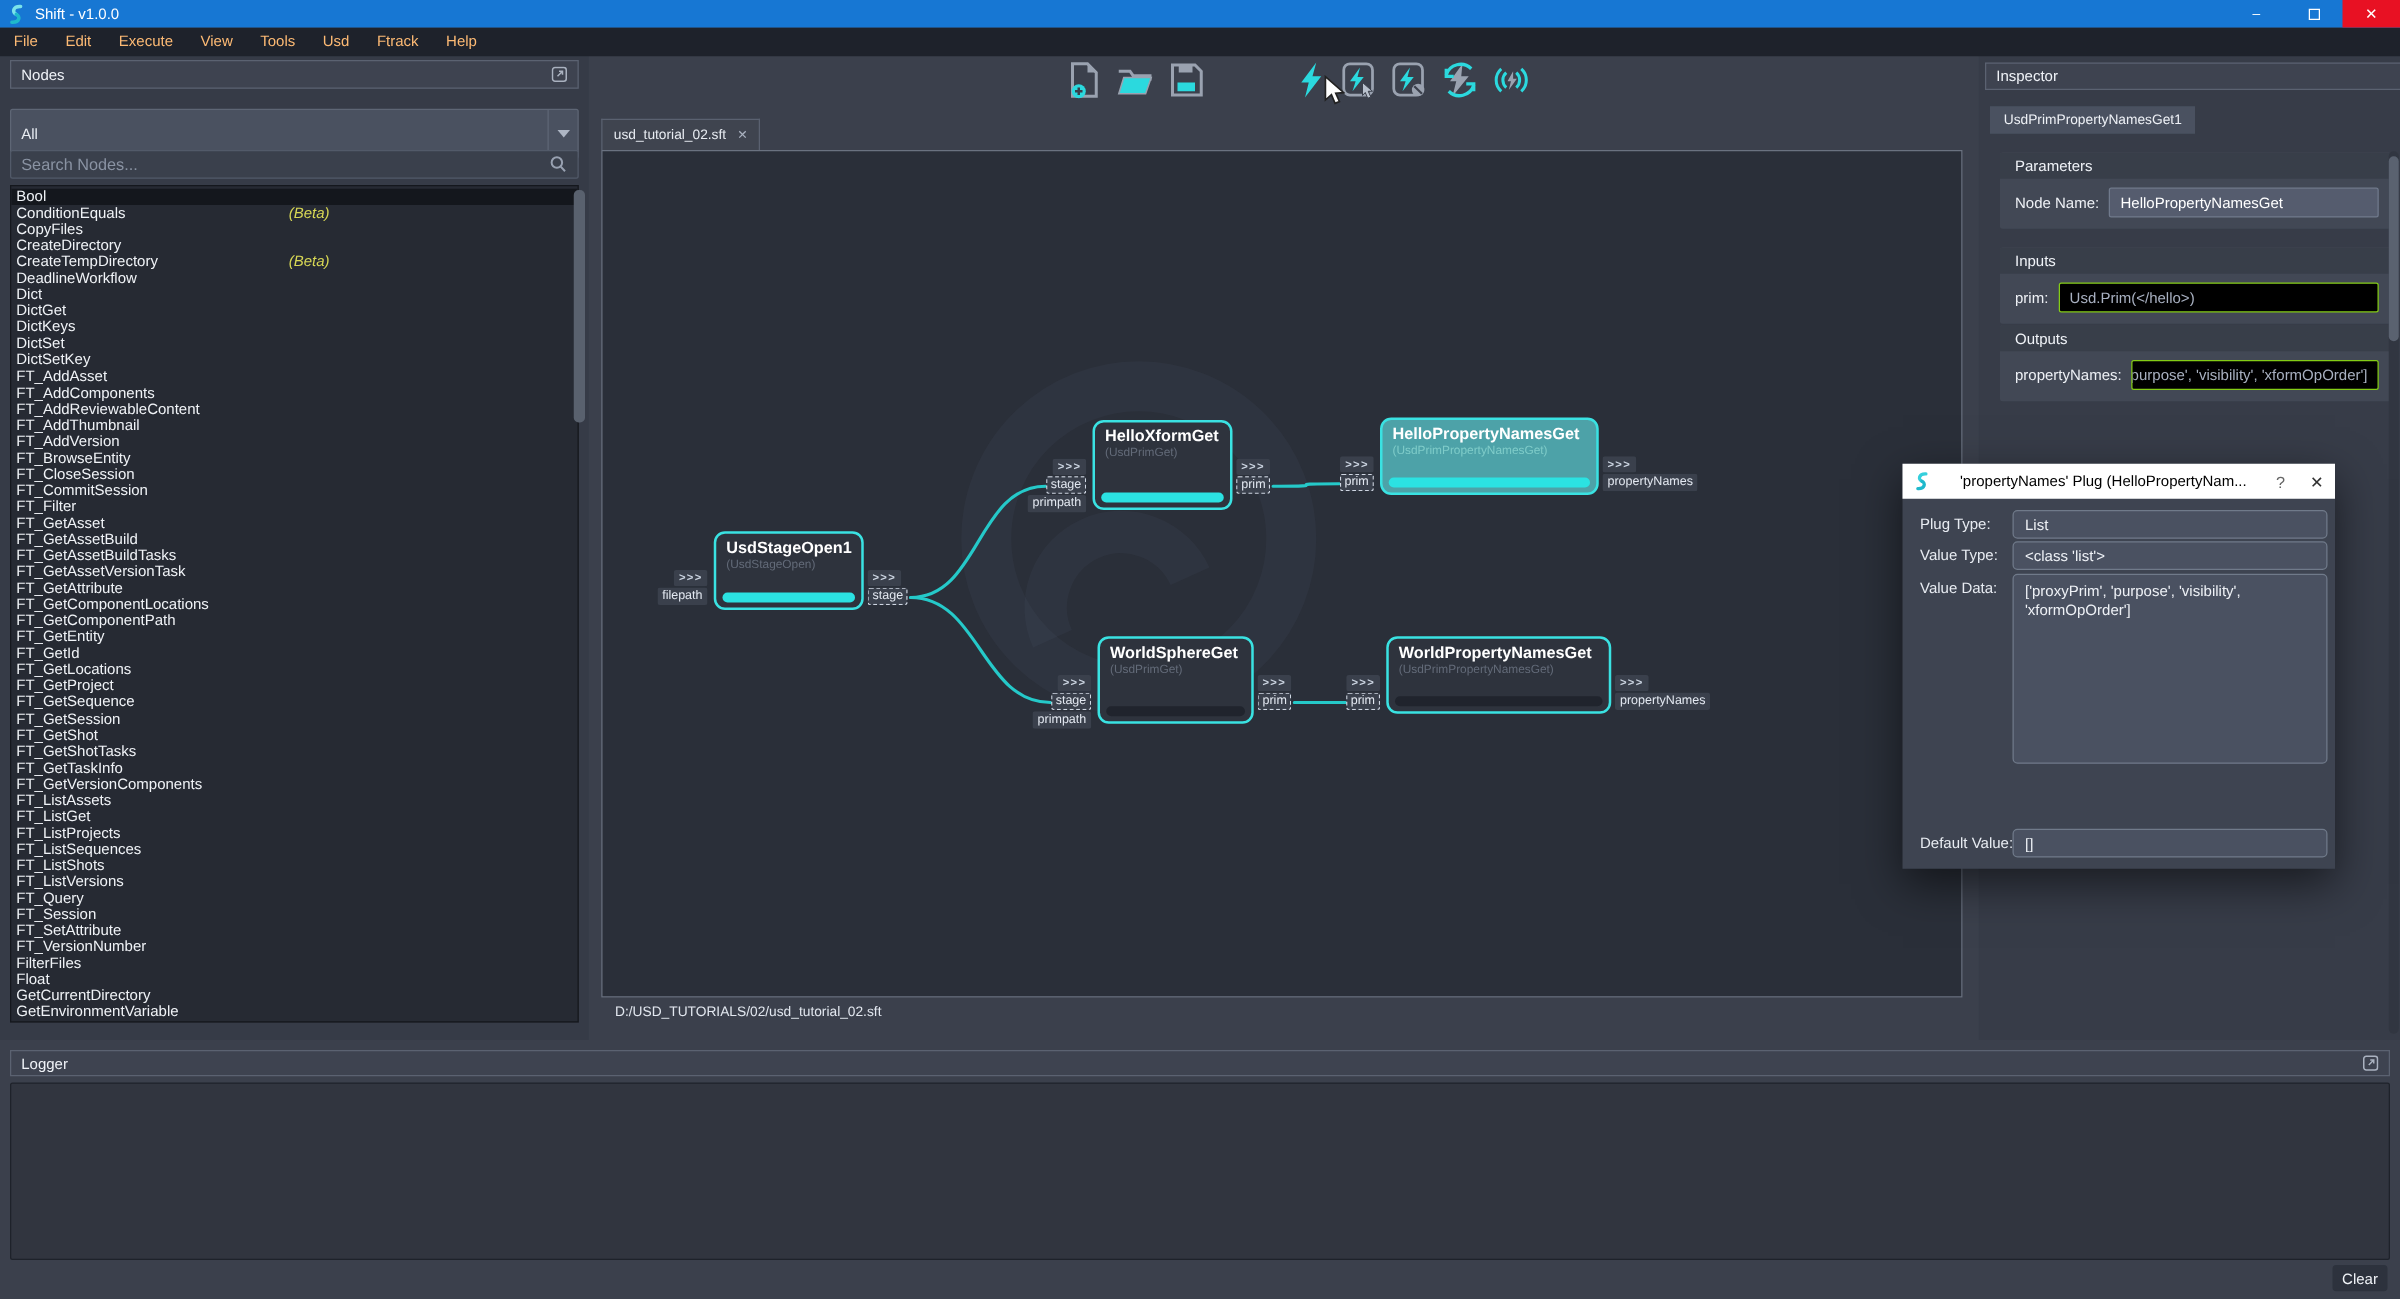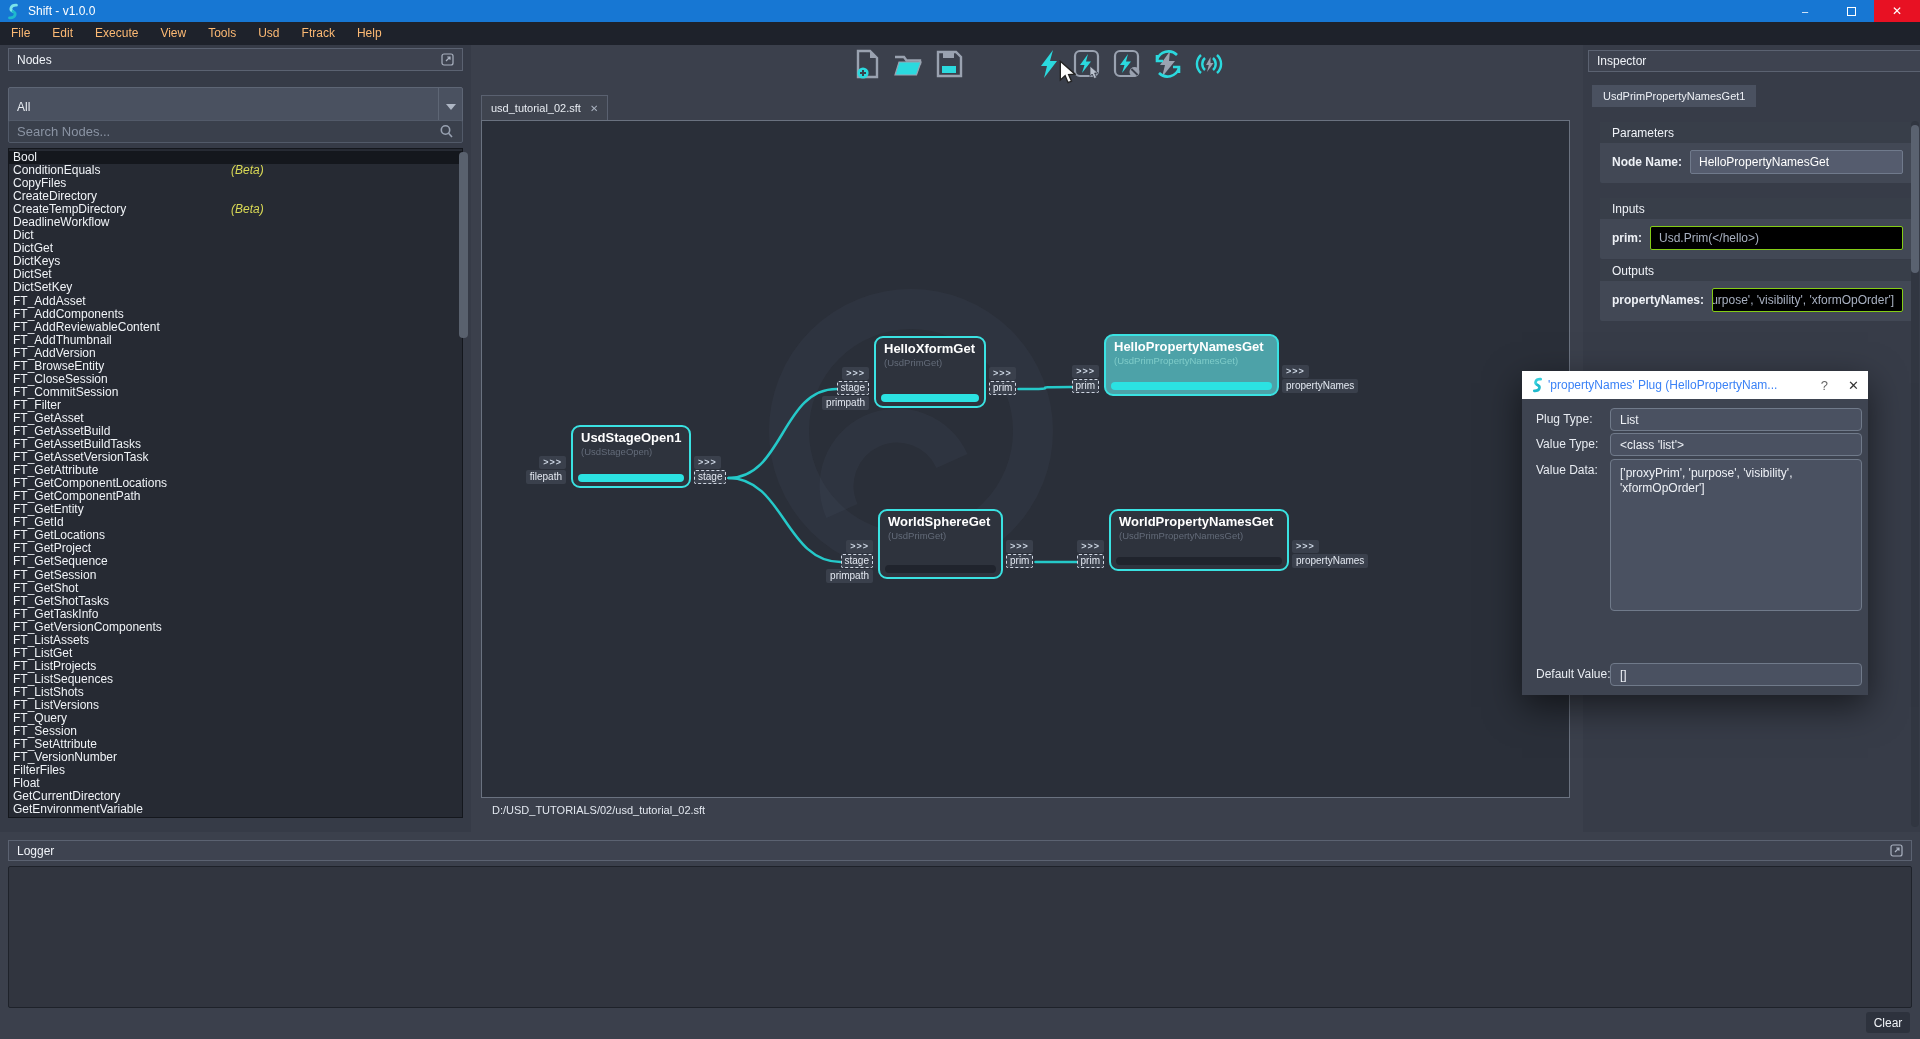--- a/index.html
+++ b/index.html
@@ -64,34 +64,34 @@
 .chip.arrows{color:#ccd5e2;font-weight:700;font-size:9px;letter-spacing:1px;line-height:11px}
 .chip.dashed{border:1px dashed #cfd6e2}
 
 
 .inspector{position:absolute;left:1583px;top:45px;width:337px;height:787px;background:#373c48}
 .insp-header{position:absolute;left:5px;top:5px;width:369px;height:22px}
 .insp-tab{position:absolute;left:9px;top:40px;height:22px;background:#4a5160;padding:0 11px;font-size:11px;line-height:22px;color:#eef1f6}
 .insp-group{position:absolute;left:17px;width:313px;background:#424855;border-radius:2px;overflow:hidden}
 .group-title{height:21px;background:#383e49;display:flex;align-items:center;padding-left:12px;font-size:12px;color:#f0f3f8}
 .insp-row{display:flex;align-items:center;padding:7px 10px 9px 12px}
-.insp-label{font-size:12px;font-weight:700;color:#eef1f6;white-space:nowrap}
+.insp-label{font-size:12px;font-weight:400;color:#eef1f6;white-space:nowrap}
 .insp-field{flex:1;margin-left:8px;height:24px;border-radius:2px;font-size:12px;display:flex;align-items:center;padding:0 8px;overflow:hidden}
 .insp-field.edit{background:#555c6e;border:1px solid #707a8c;color:#fff}
 .insp-field.ro{background:#000000;border:1px solid #84cc16;color:#a8b0c0}
 .insp-field.clip-left{justify-content:flex-end}
 .insp-field .val{white-space:nowrap}
 .insp-scroll{position:absolute;right:1px;top:76px;width:8px;height:706px;background:#313641;border-radius:4px}
 .insp-thumb{position:absolute;right:1px;top:80px;width:8px;height:148px;background:#5a6270;border-radius:4px}
 
 
 .dialog{position:absolute;left:1522px;top:371px;width:346px;height:324px;background:#3e4451;box-shadow:0 12px 34px rgba(0,0,0,.55);z-index:40}
 .dialog-titlebar{height:28px;background:#ffffff;display:flex;align-items:center;padding:0 9px}
 .dialog-titlebar .logo{width:13px;height:16px}
-.dialog-title{font-size:12px;color:#3b82f6;margin-left:4px;flex:1;white-space:nowrap;overflow:hidden}
+.dialog-title{font-size:12px;color:#000000;margin-left:24px;flex:1;white-space:nowrap;overflow:hidden}
 .dialog-help{color:#666;font-size:13px;margin-right:20px}
 .dialog-close{color:#333;font-size:13px}
 .dlg-label{position:absolute;left:14px;font-size:12px;color:#e8ecf2;white-space:nowrap}
 .dlg-field{position:absolute;left:88px;width:252px;background:#4a5161;border:1px solid #707a8a;border-radius:4px;font-size:12px;color:#eef1f6;display:flex;align-items:center;padding:0 9px}
 .dlg-area{position:absolute;left:88px;width:252px;background:#4a5161;border:1px solid #707a8a;border-radius:4px;font-size:12px;color:#eef1f6;padding:6px 9px;white-space:pre-wrap;line-height:15px}
 
 
 .logger-header{position:absolute;left:8px;top:840px;width:1904px;height:21px}
 .logger-body{position:absolute;left:8px;top:866px;width:1904px;height:142px;background:#31353f;border:1px solid #1e222a;border-radius:2px}
 .clear-btn{position:absolute;left:1866px;top:1012px;width:44px;height:21px;background:#2d323d;border-radius:3px;font-size:12px;color:#f0f3f7;display:flex;align-items:center;justify-content:center}

